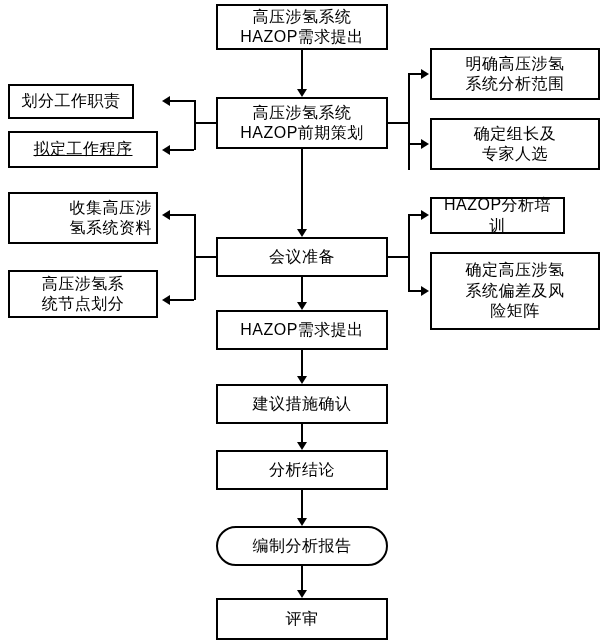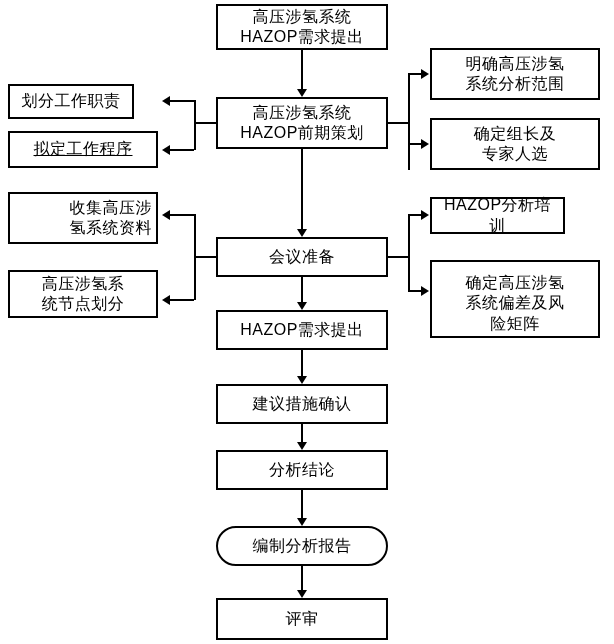--- a/index.html
+++ b/index.html
@@ -149,21 +149,21 @@
   <div class="node" style="left:8px; top:270px; width:150px; height:48px;">
     <span>高压涉氢系
 统节点划分</span>
   </div>
   <div class="node" style="left:216px; top:237px; width:172px; height:40px;">
     <span>会议准备</span>
   </div>
   <div class="node" style="left:430px; top:197px; width:135px; height:37px;">
     <span>HAZOP分析培训</span>
   </div>
-  <div class="node" style="left:430px; top:260px; width:170px; height:78px;align-items:flex-end;">
+  <div class="node" style="left:430px; top:252px; width:170px; height:78px;">
     <span>确定高压涉氢
 系统偏差及风
 险矩阵</span>
   </div>
   <div class="node" style="left:216px; top:310px; width:172px; height:40px;">
     <span>HAZOP需求提出</span>
   </div>
   <div class="node" style="left:216px; top:384px; width:172px; height:40px;">
     <span>建议措施确认</span>
   </div>

